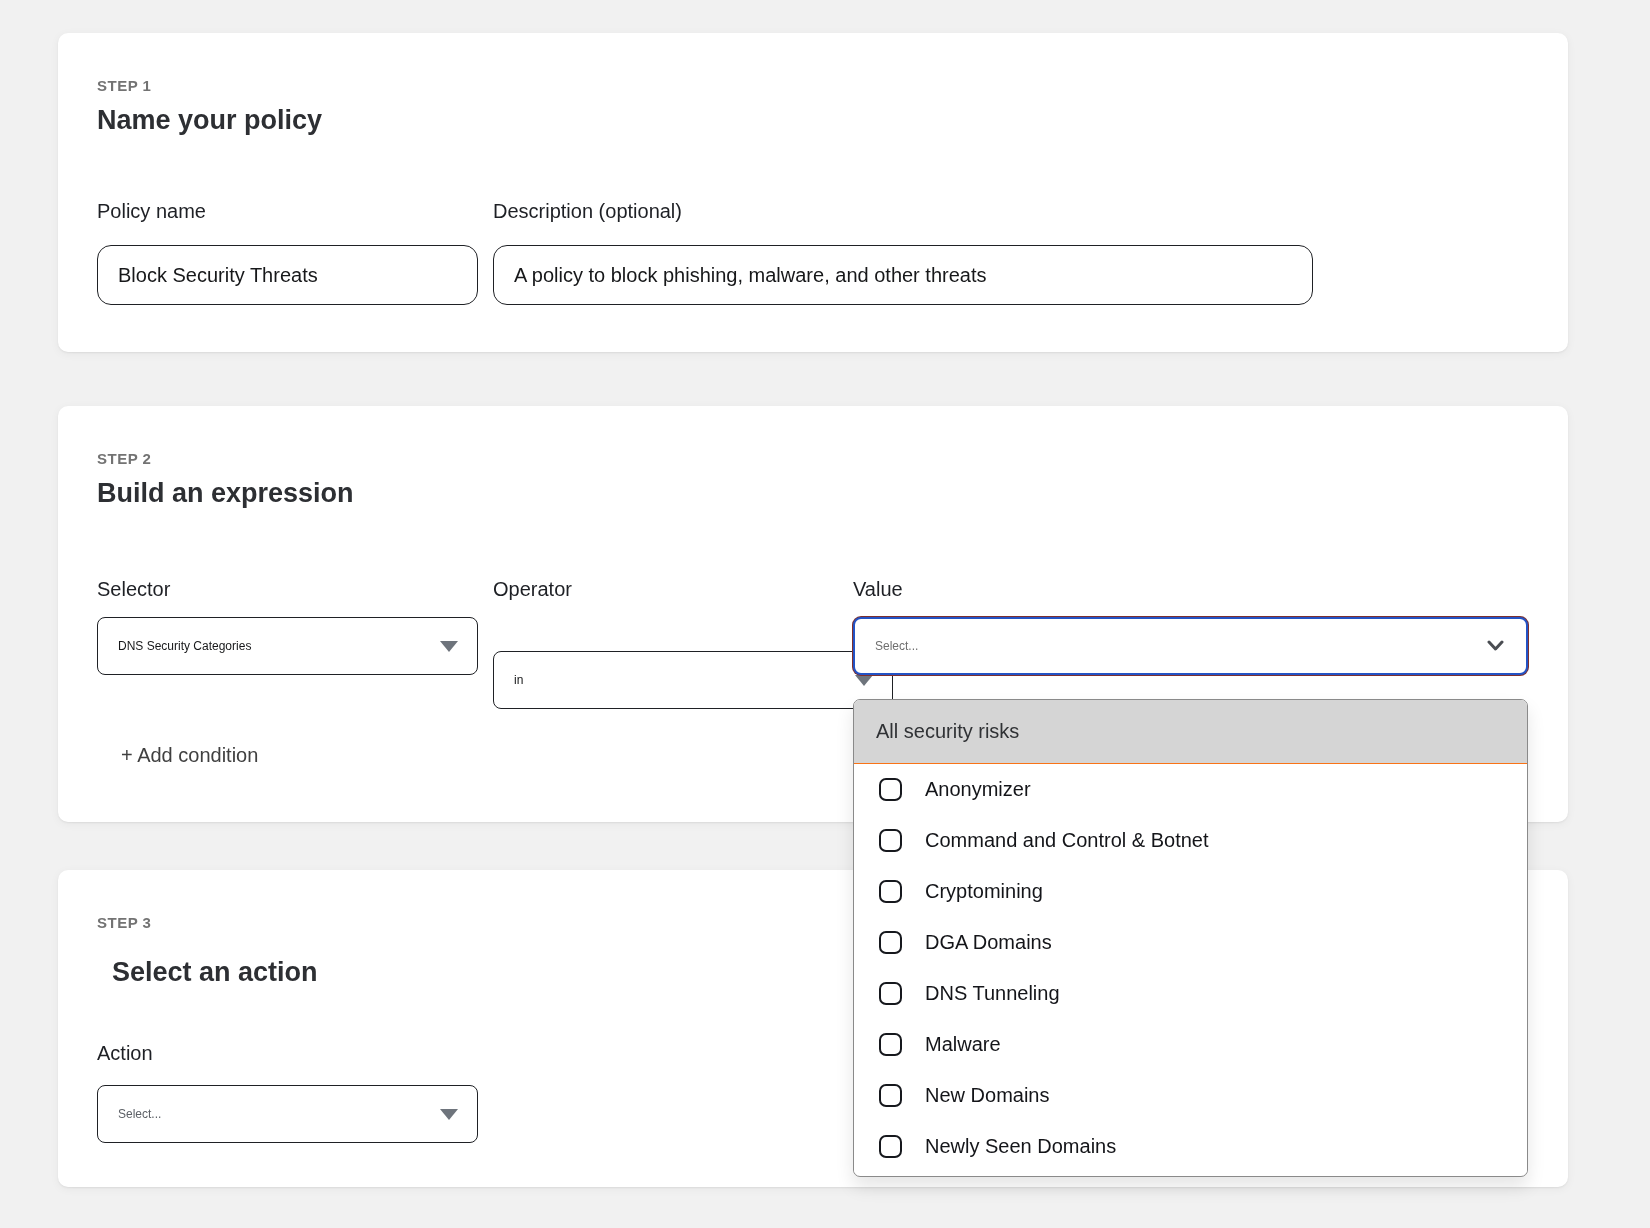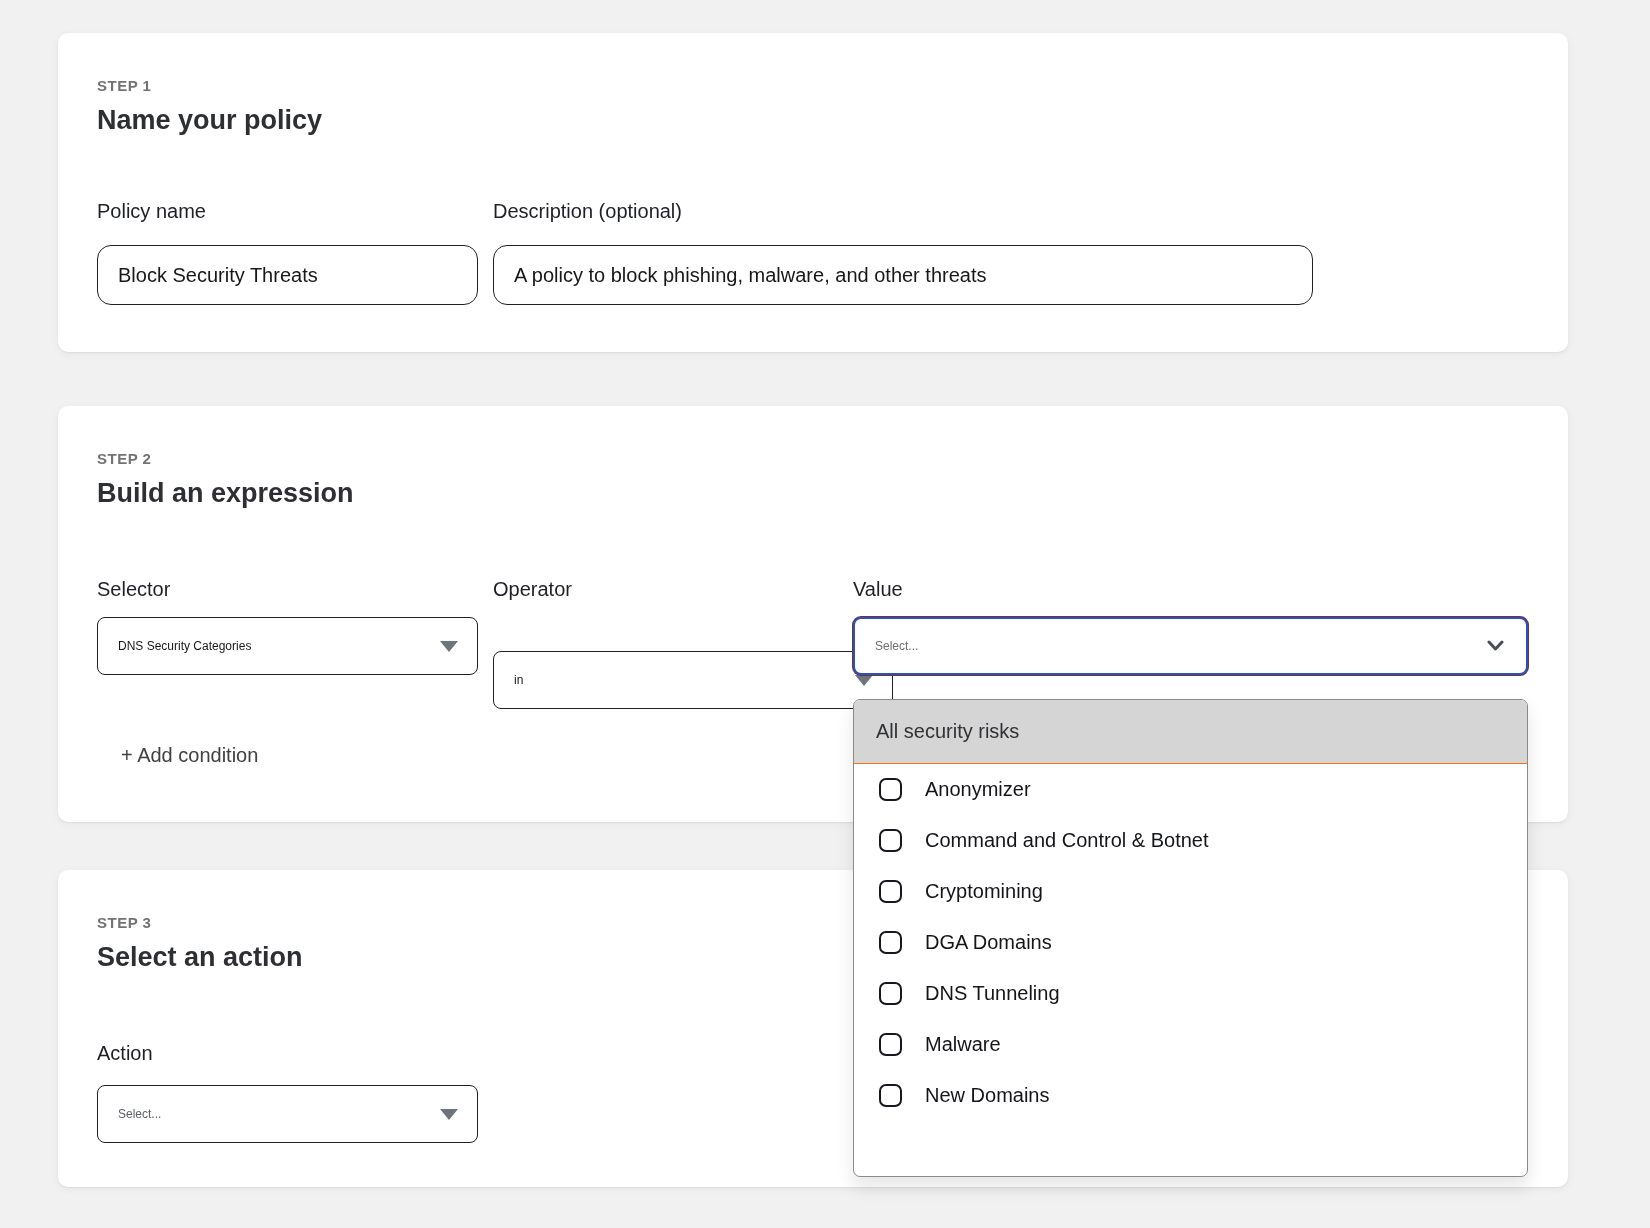--- a/index.html
+++ b/index.html
@@ -131,21 +131,21 @@
     <svg class="chevron" width="17" height="14" viewBox="0 0 17 14">
       <polyline points="2,3 8.5,10 15,3" fill="none" stroke="#4a4d52" stroke-width="3" stroke-linecap="round" stroke-linejoin="round"></polyline>
     </svg>
   </div>
 
   <a class="add-condition" href="#">+ Add condition</a>
 </section>
 
 <section class="card" id="card3">
   <div class="step-label">STEP 3</div>
-  <h1 class="card-title" style="margin:0">Select an action</h1>
+  <h1 class="card-title" style="margin:15px">Select an action</h1>
   <div class="field-label" style="left:39px; top:172px;">Action</div>
   <div class="select" id="action-select">
     <span>Select...</span>
     <span class="tri"></span>
   </div>
 </section>
 
 <div class="menu">
   <div class="menu-header">All security risks</div>
 
@@ -170,13 +170,17 @@
     <span>DNS Tunneling</span>
   </div>
   <div class="menu-option">
     <span class="checkbox"></span>
     <span>Malware</span>
   </div>
   <div class="menu-option">
     <span class="checkbox"></span>
     <span>New Domains</span>
   </div>
+  <div class="menu-option">
+    <span class="checkbox"></span>
+    <span>Newly Seen Domains</span>
+  </div>
 </div>
 
 </body></html>

